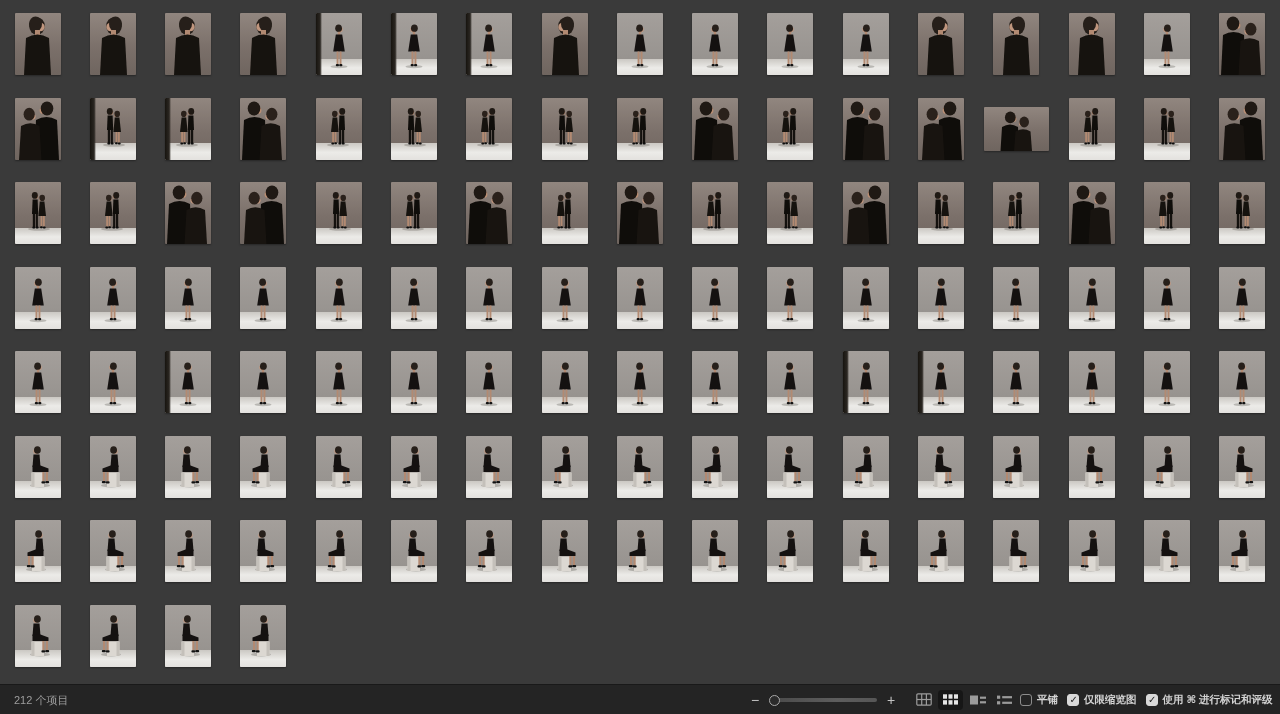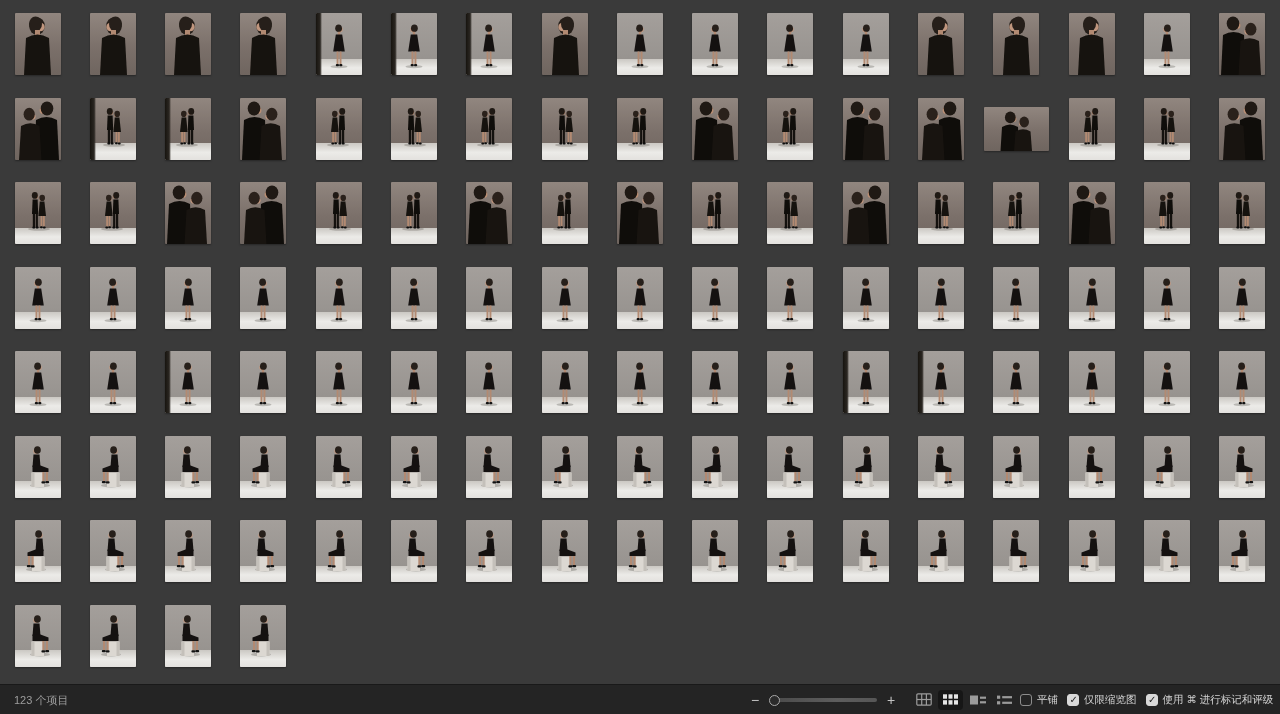--- a/index.html
+++ b/index.html
@@ -38,21 +38,21 @@
   .knob{position:absolute;top:1px;width:9px;height:9px;border-radius:50%;
     border:1.5px solid #a8a8a8;background:#2b2b2b;box-sizing:content-box;}
   .viewctl{position:absolute;left:911px;top:0;height:100%;display:flex;align-items:center;gap:2px;}
   .viewbtn{width:25px;height:20px;border-radius:4px;display:flex;align-items:center;justify-content:center;}
   .viewbtn svg{display:block;}
   .viewbtn .ink{fill:#9b9b9b;}
   .viewbtn .line{stroke:#9b9b9b;fill:none;stroke-width:1.2;}
   .viewbtn.sel{background:#161616;}
   .viewbtn.sel .ink{fill:#e3e3e3;}
   .checkctl{position:absolute;left:1020px;top:0;height:100%;display:flex;align-items:center;gap:9px;}
-  .chk{display:flex;align-items:center;gap:5px;white-space:nowrap;}
+  .chk{display:flex;align-items:center;gap:5px;white-space:nowrap;font-weight:bold;}
   .box{width:12px;height:12px;border-radius:3px;border:1px solid #8d8d8d;box-sizing:border-box;
     position:relative;flex:0 0 auto;}
   .box.on{background:#d9d9d9;border-color:#d9d9d9;}
   .box.on::after{content:"✓";position:absolute;left:1.5px;top:-1px;color:#1c1c1c;
     font-size:10px;font-weight:bold;line-height:12px;}
   .chk-label{color:#d2d2d2;font-size:10.5px;}
 </style>
 </head>
 <body>
 
@@ -2273,21 +2273,21 @@
             <rect x="16.6" y="36" width="2.1" height="9.5" fill="#b28a72"></rect>
             <rect x="11.8" y="45" width="4" height="2.2" rx="1" fill="#121212"></rect>
             <rect x="15.6" y="45.3" width="4" height="2.2" rx="1" fill="#121212"></rect>
           </svg>
         </div>
       </div>
     </div>
   </div>
 
 <div class="statusbar">
-  <span class="item-count">123 个项目</span>
+  <span class="item-count">212 个项目</span>
 
   <div class="zoomctl">
     <span class="zbtn">−</span>
     <div class="slider">
       <div class="track"></div>
       <div class="knob" style="left: 0px;"></div>
     </div>
     <span class="zbtn">+</span>
   </div>
 

